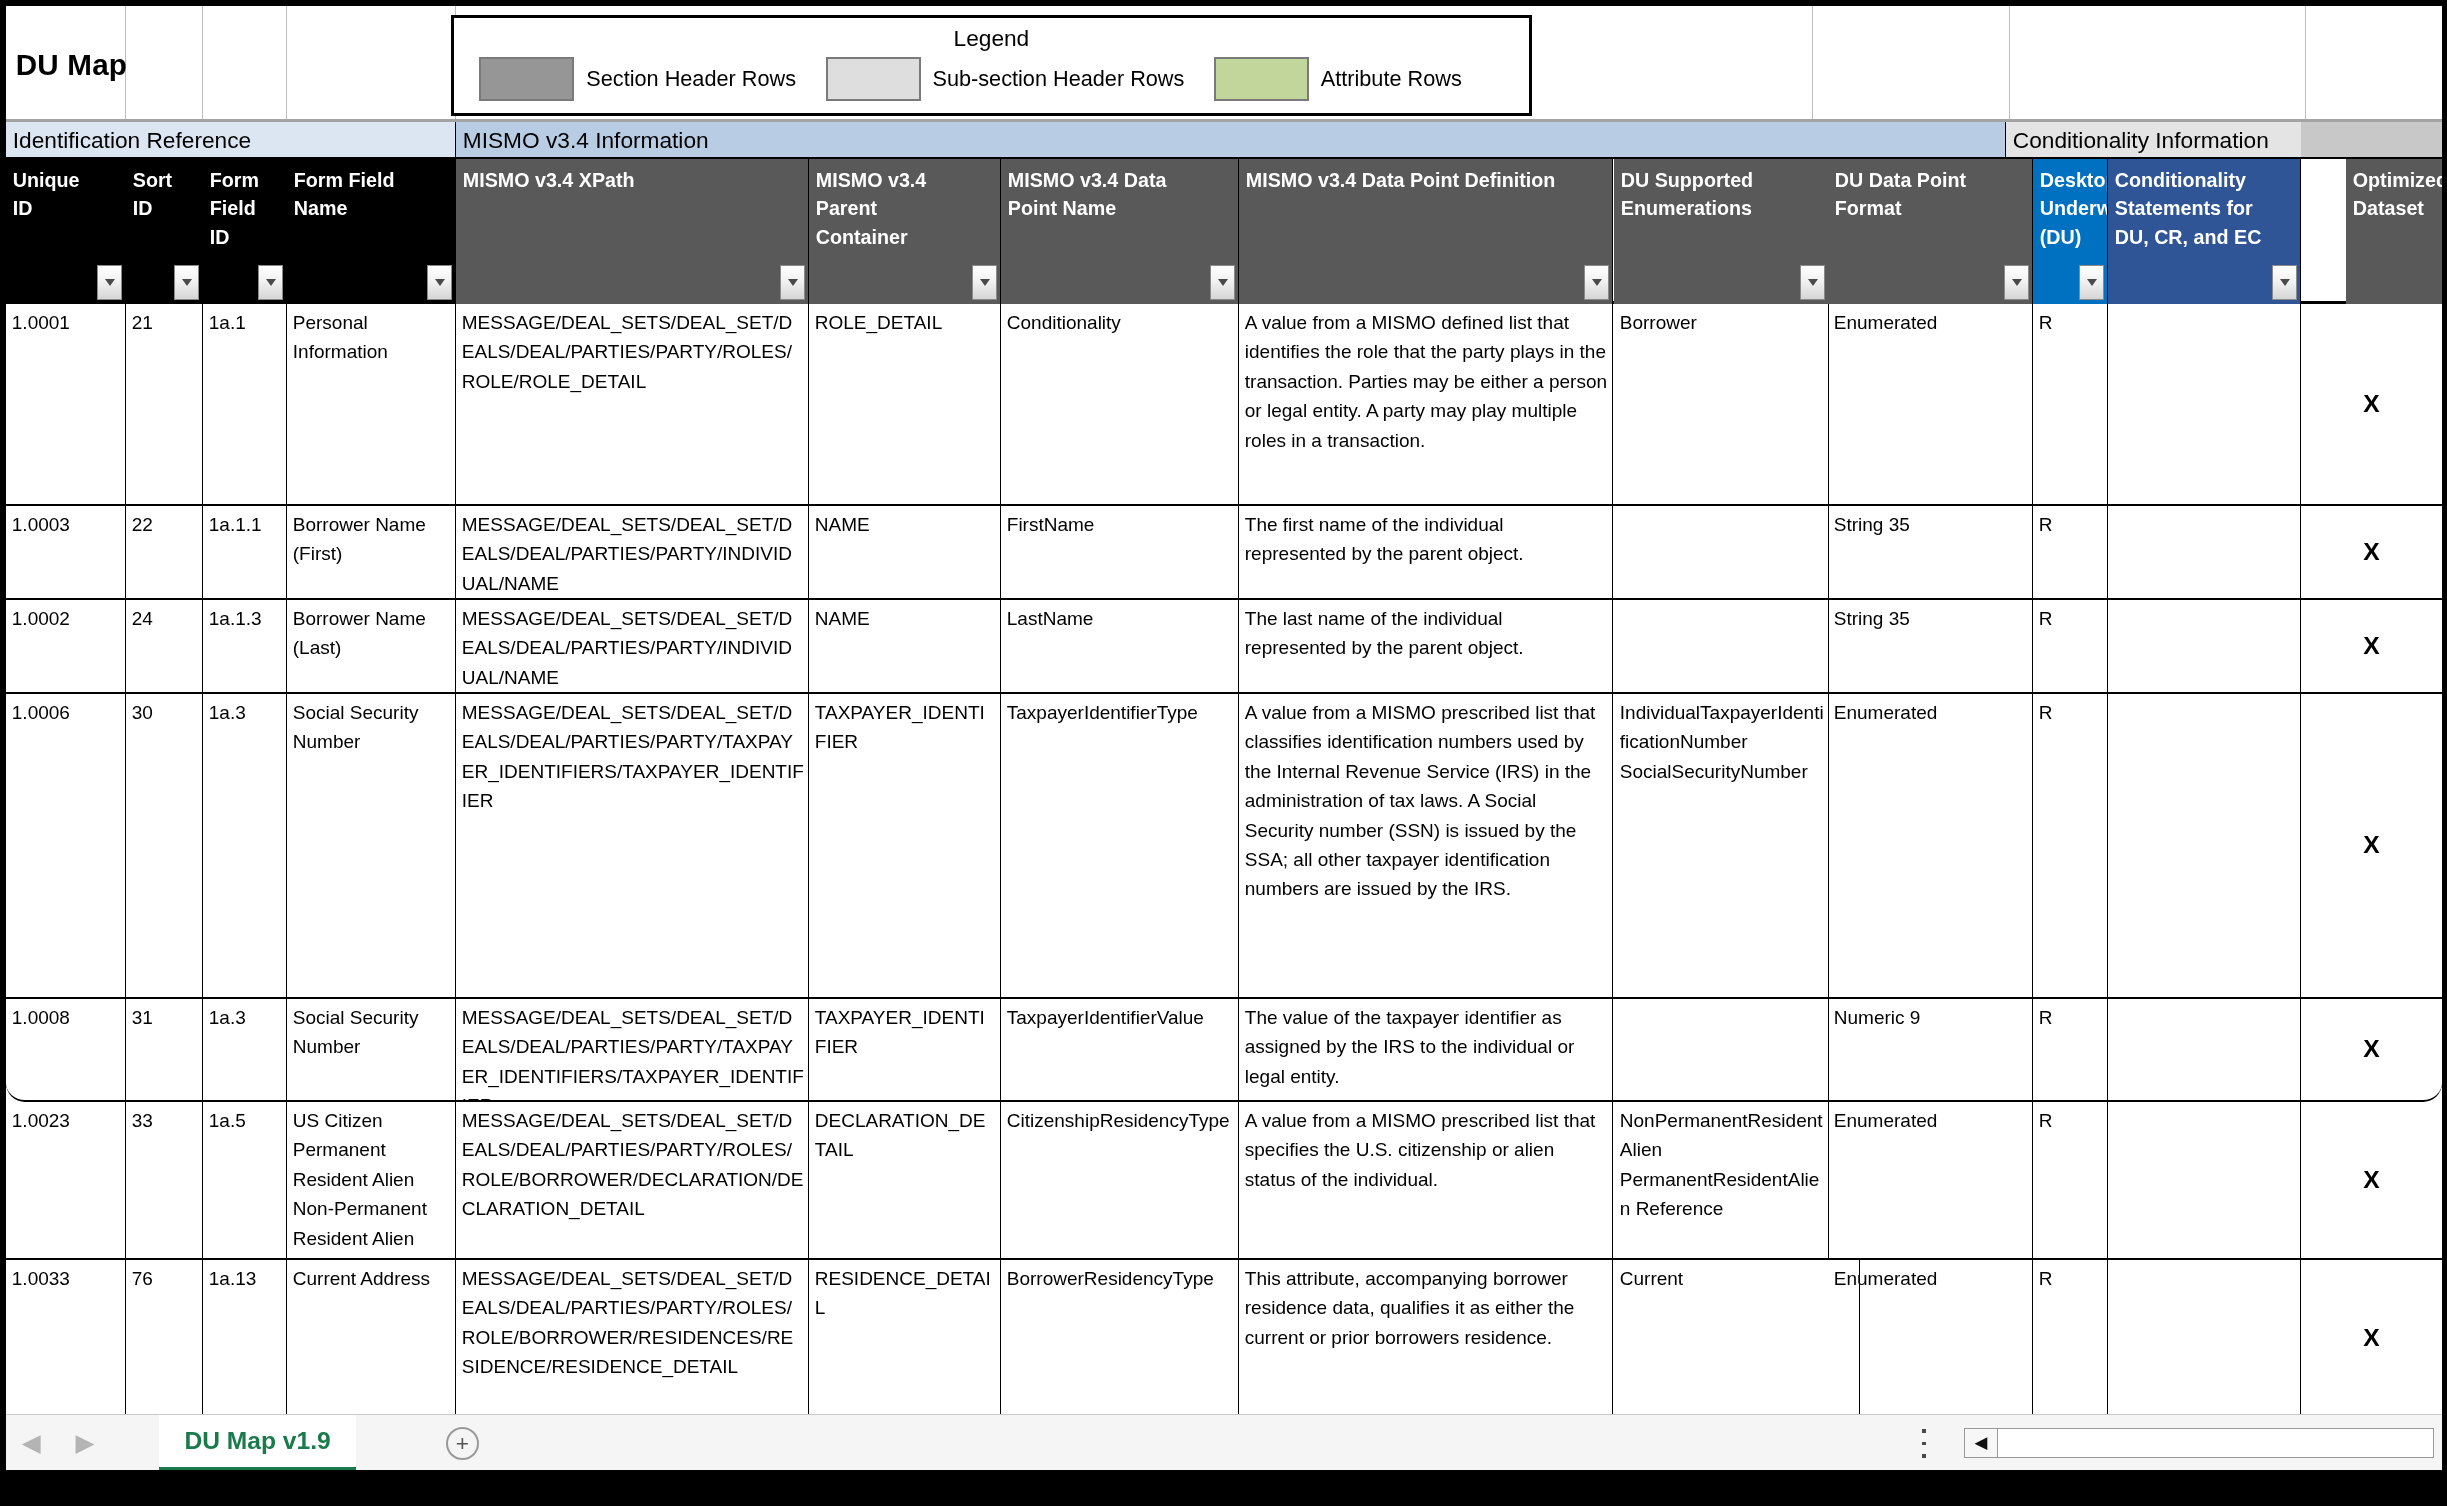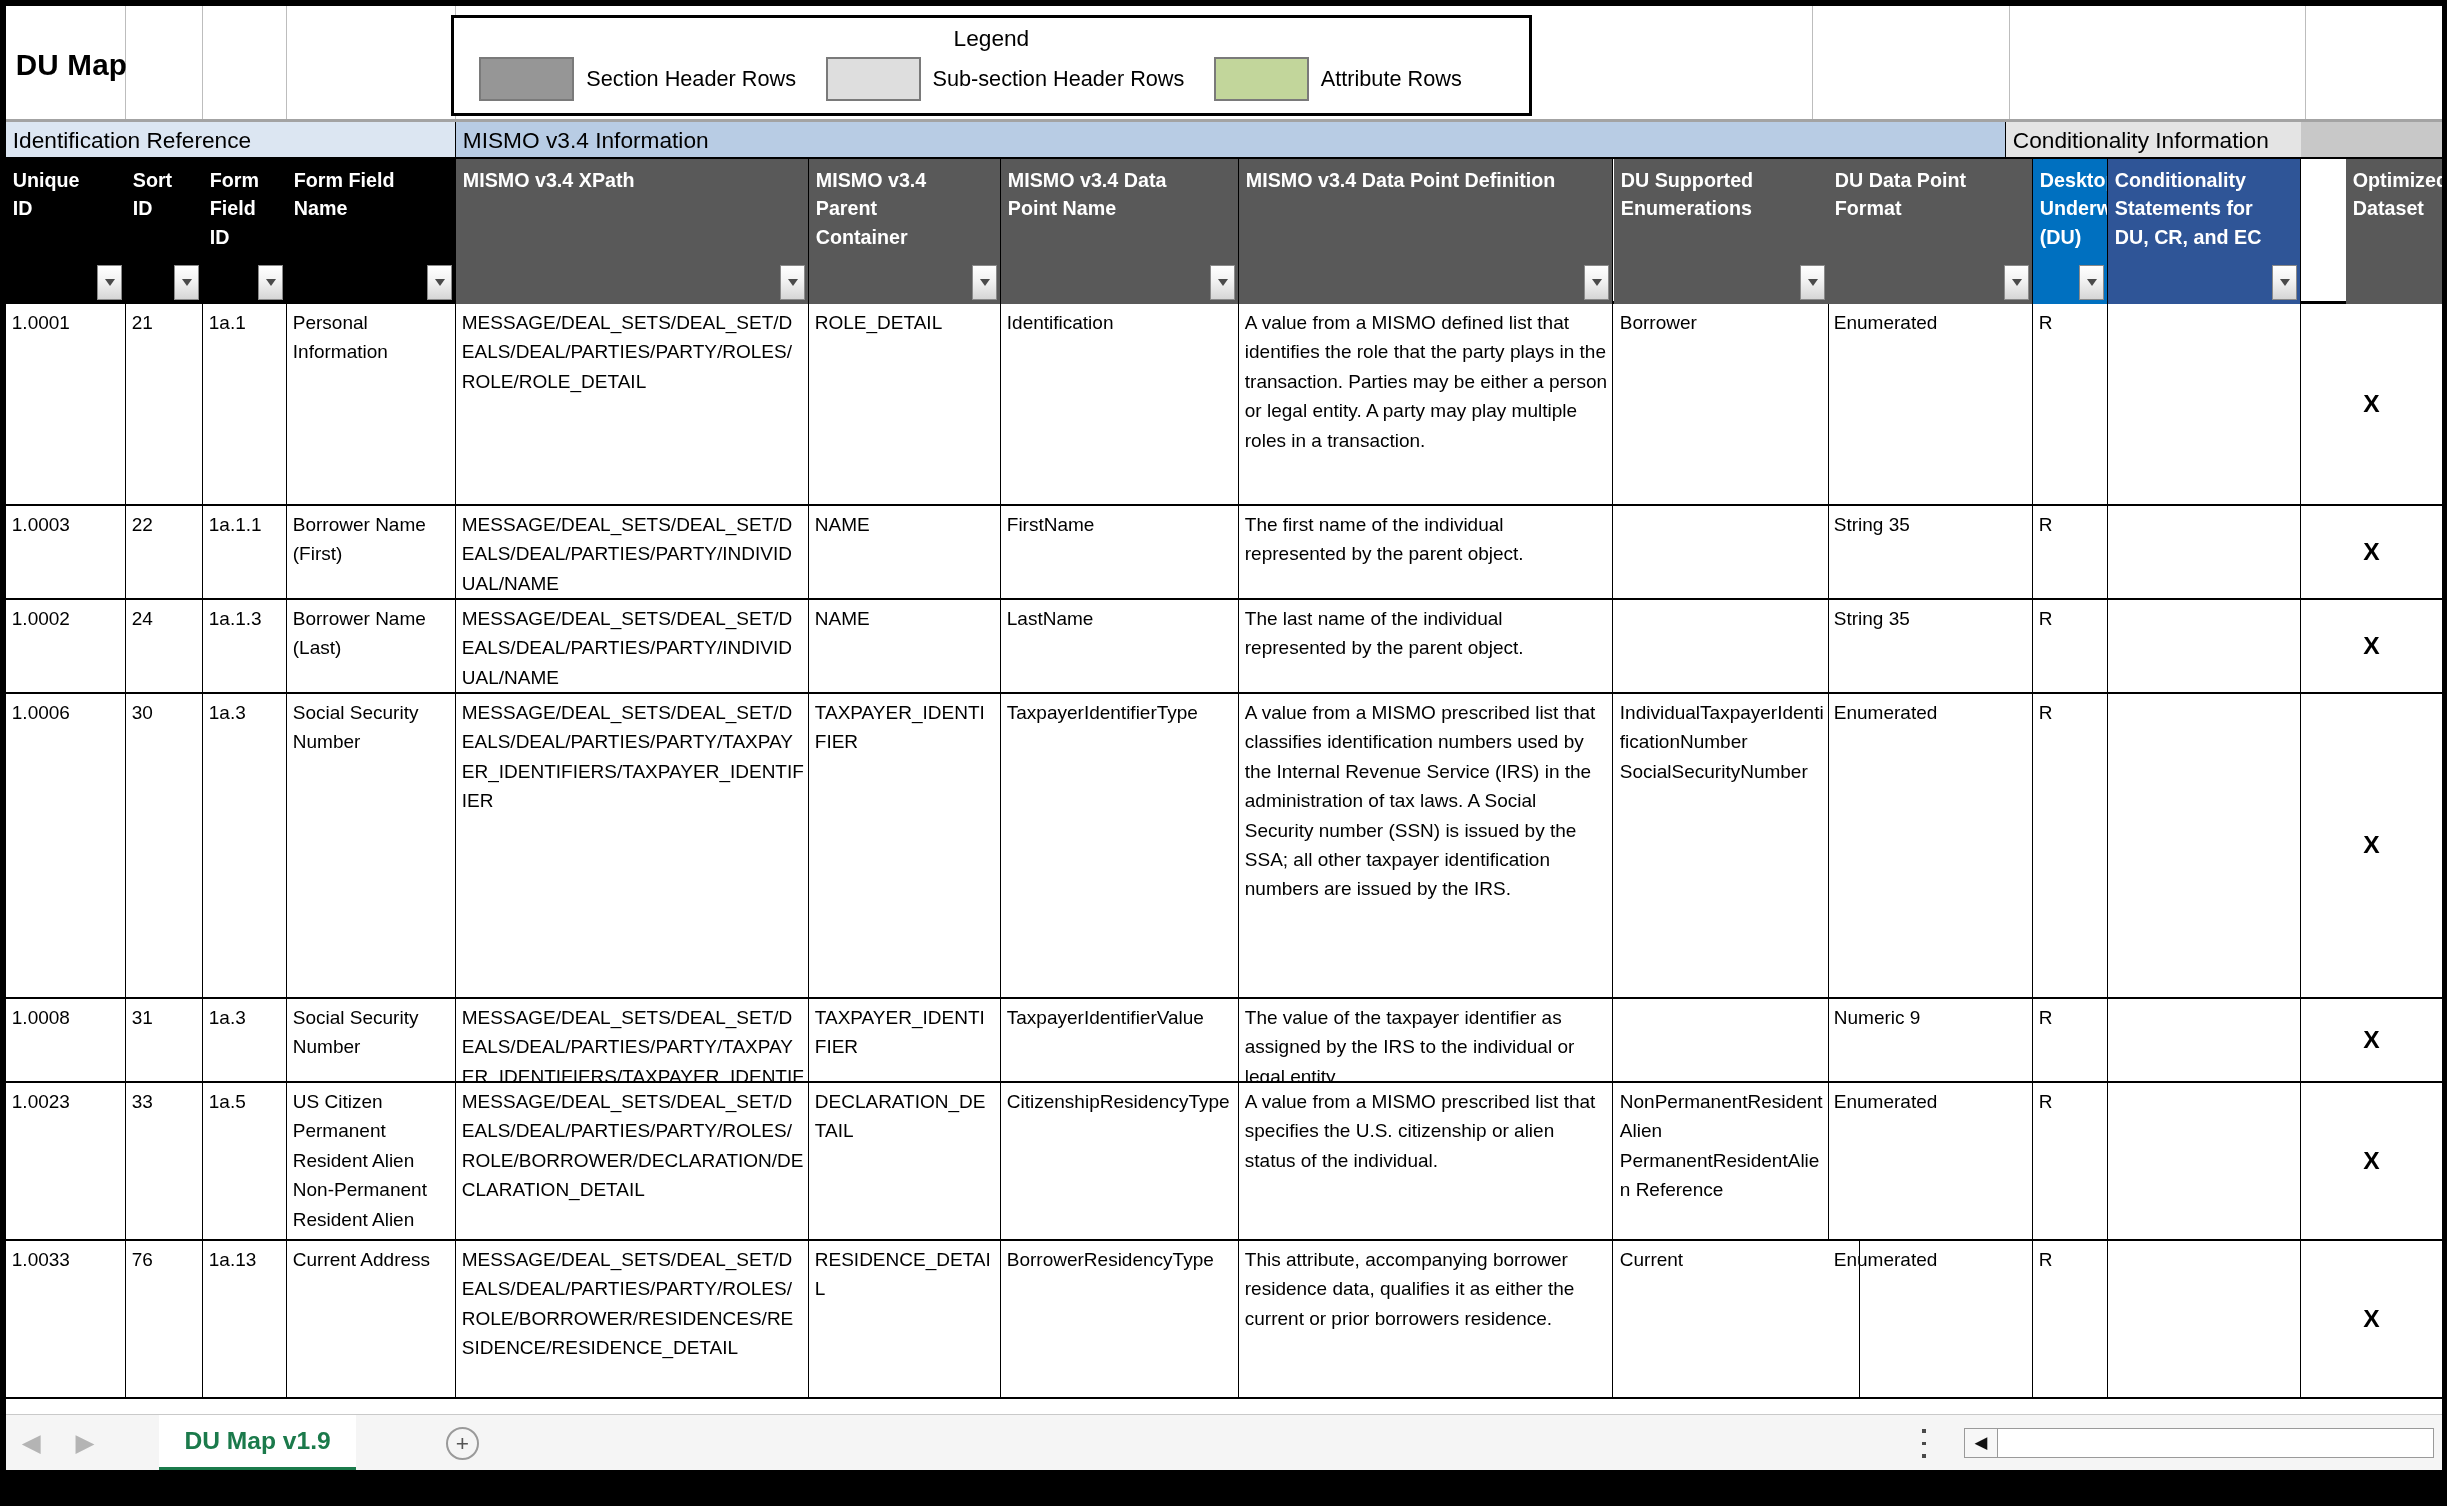--- a/index.html
+++ b/index.html
@@ -378,21 +378,21 @@
     </div>
 
     <div class="grid" id="grid">
         <div class="drow" style="height: 202px;">
           <div class="dcell" style="left: 0px; width: 120px;">1.0001</div>
           <div class="dcell" style="left: 120px; width: 77px;">21</div>
           <div class="dcell" style="left: 197px; width: 84px;">1a.1</div>
           <div class="dcell" style="left: 281px; width: 169px;">Personal Information</div>
           <div class="dcell" style="left: 450px; width: 353px;">MESSAGE/DEAL_SETS/DEAL_SET/DEALS/DEAL/PARTIES/PARTY/ROLES/ROLE/ROLE_DETAIL</div>
           <div class="dcell" style="left: 803px; width: 192px;">ROLE_DETAIL</div>
-          <div class="dcell" style="left: 995px; width: 238px;">Identification</div>
+          <div class="dcell" style="left: 995px; width: 238px;">Conditionality</div>
           <div class="dcell" style="left: 1233px; width: 374px;">A value from a MISMO defined list that identifies the role that the party plays in the transaction. Parties may be either a person or legal entity. A party may play multiple roles in a transaction.</div>
           <div class="dcell" style="left: 1608px; width: 215px;">Borrower</div>
           <div class="dcell" style="left: 1822px; width: 205px;">Enumerated</div>
           <div class="dcell" style="left: 2027px; width: 75px;">R</div>
           <div class="dcell" style="left: 2102px; width: 193px;"></div>
           <div class="dcell center-x" style="left: 2295px; width: 141px; border-right: none;">X</div>
         </div>
         <div class="drow" style="height: 94px;">
           <div class="dcell" style="left: 0px; width: 120px;">1.0003</div>
           <div class="dcell" style="left: 120px; width: 77px;">22</div>
@@ -431,21 +431,21 @@
           <div class="dcell" style="left: 450px; width: 353px;">MESSAGE/DEAL_SETS/DEAL_SET/DEALS/DEAL/PARTIES/PARTY/TAXPAYER_IDENTIFIERS/TAXPAYER_IDENTIFIER</div>
           <div class="dcell" style="left: 803px; width: 192px;">TAXPAYER_IDENTIFIER</div>
           <div class="dcell" style="left: 995px; width: 238px;">TaxpayerIdentifierType</div>
           <div class="dcell" style="left: 1233px; width: 374px;">A value from a MISMO prescribed list that classifies identification numbers used by the Internal Revenue Service (IRS) in the administration of tax laws. A Social Security number (SSN) is issued by the SSA; all other taxpayer identification numbers are issued by the IRS.</div>
           <div class="dcell" style="left: 1608px; width: 215px;">IndividualTaxpayerIdentificationNumber SocialSecurityNumber</div>
           <div class="dcell" style="left: 1822px; width: 205px;">Enumerated</div>
           <div class="dcell" style="left: 2027px; width: 75px;">R</div>
           <div class="dcell" style="left: 2102px; width: 193px;"></div>
           <div class="dcell center-x" style="left: 2295px; width: 141px; border-right: none;">X</div>
         </div>
-        <div class="drow" style="height: 84px;">
+        <div class="drow" style="height: 103px; border-radius: 19px;">
           <div class="dcell" style="left: 0px; width: 120px;">1.0008</div>
           <div class="dcell" style="left: 120px; width: 77px;">31</div>
           <div class="dcell" style="left: 197px; width: 84px;">1a.3</div>
           <div class="dcell" style="left: 281px; width: 169px;">Social Security Number</div>
           <div class="dcell" style="left: 450px; width: 353px;">MESSAGE/DEAL_SETS/DEAL_SET/DEALS/DEAL/PARTIES/PARTY/TAXPAYER_IDENTIFIERS/TAXPAYER_IDENTIFIER</div>
           <div class="dcell" style="left: 803px; width: 192px;">TAXPAYER_IDENTIFIER</div>
           <div class="dcell" style="left: 995px; width: 238px;">TaxpayerIdentifierValue</div>
           <div class="dcell" style="left: 1233px; width: 374px;">The value of the taxpayer identifier as assigned by the IRS to the individual or legal entity.</div>
           <div class="dcell" style="left: 1608px; width: 215px;"></div>
           <div class="dcell" style="left: 1822px; width: 205px;">Numeric 9</div>

